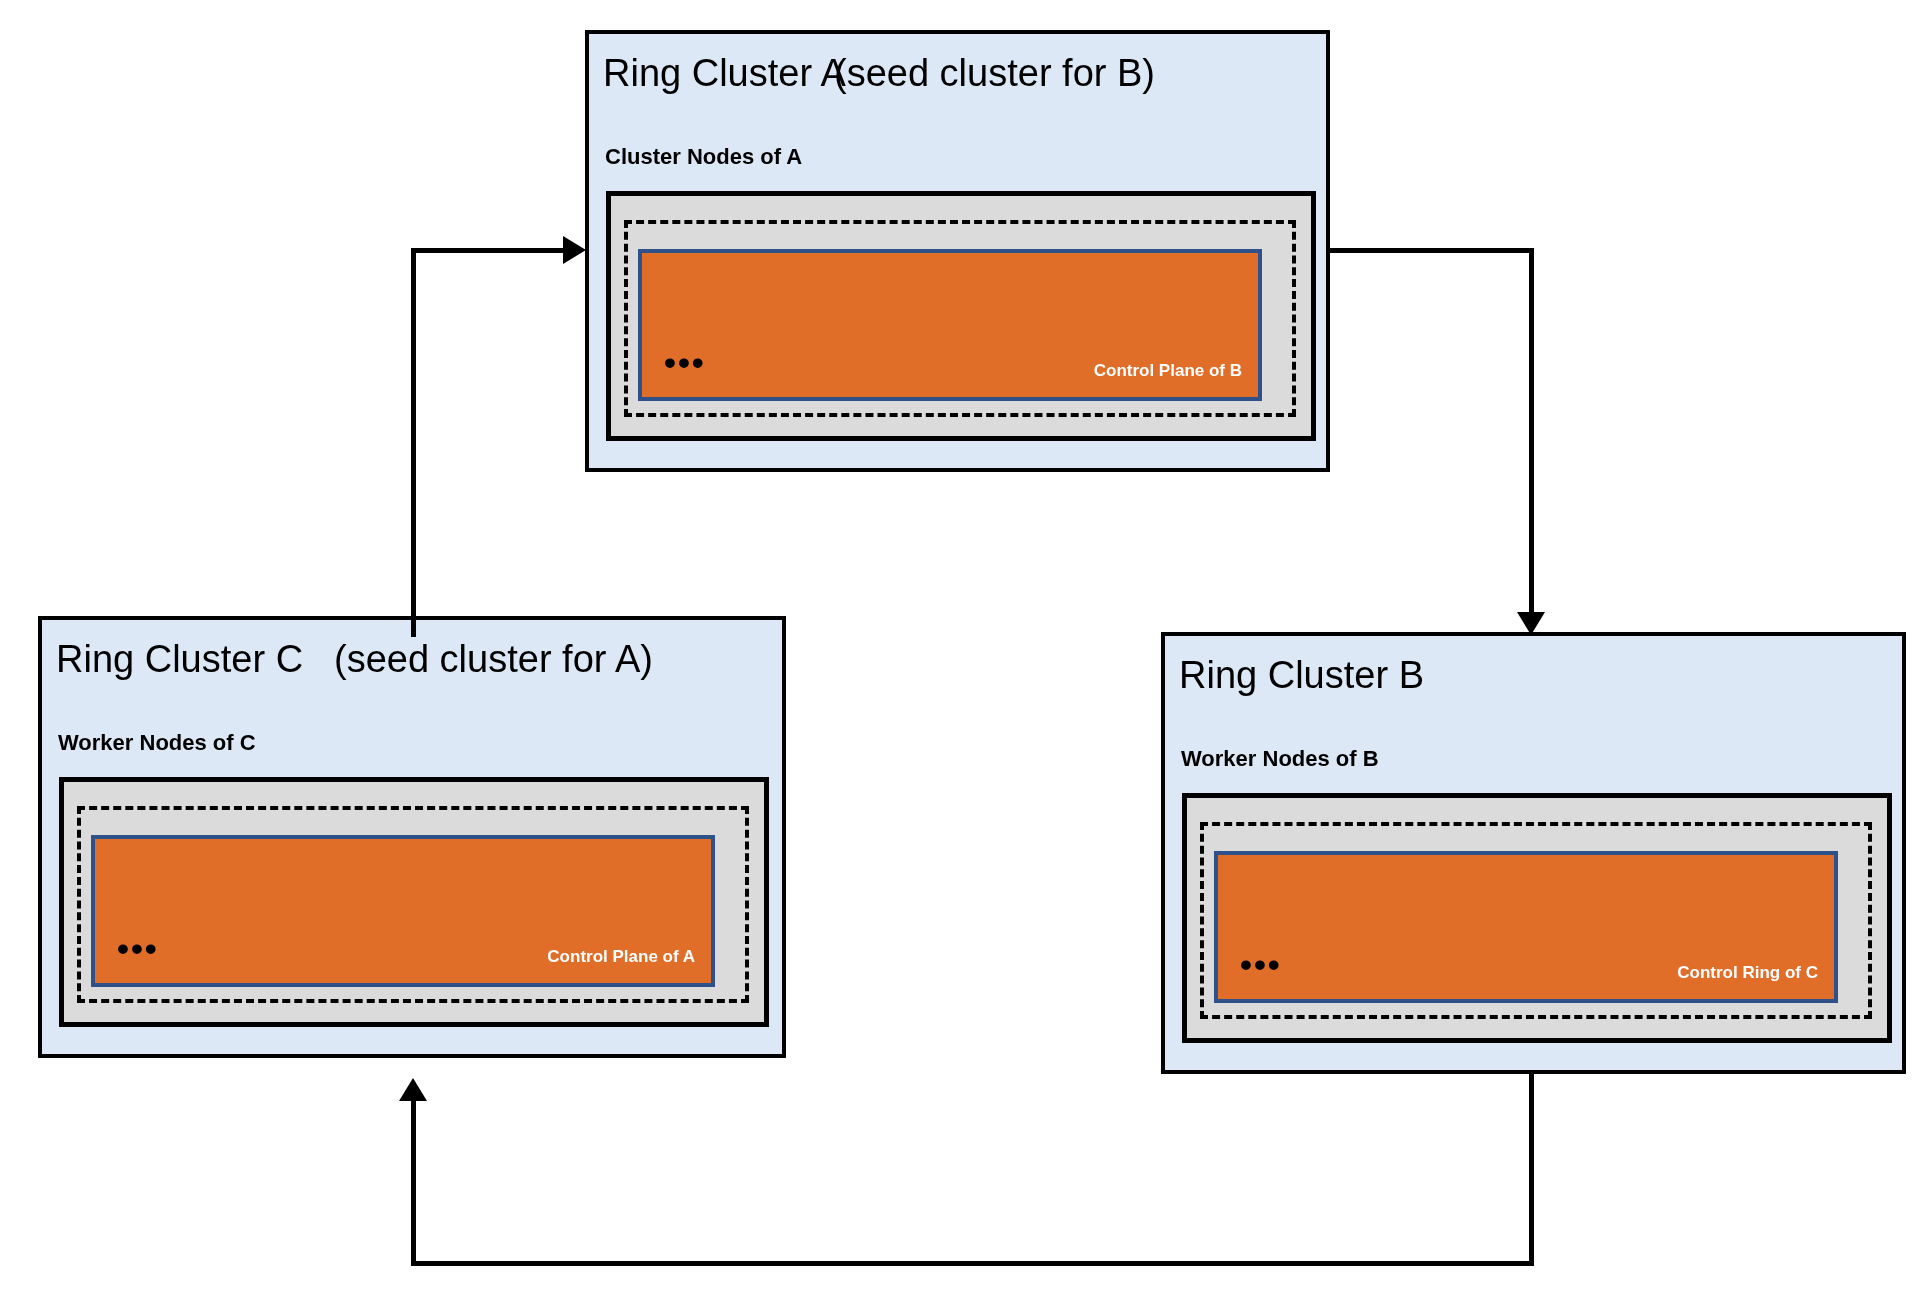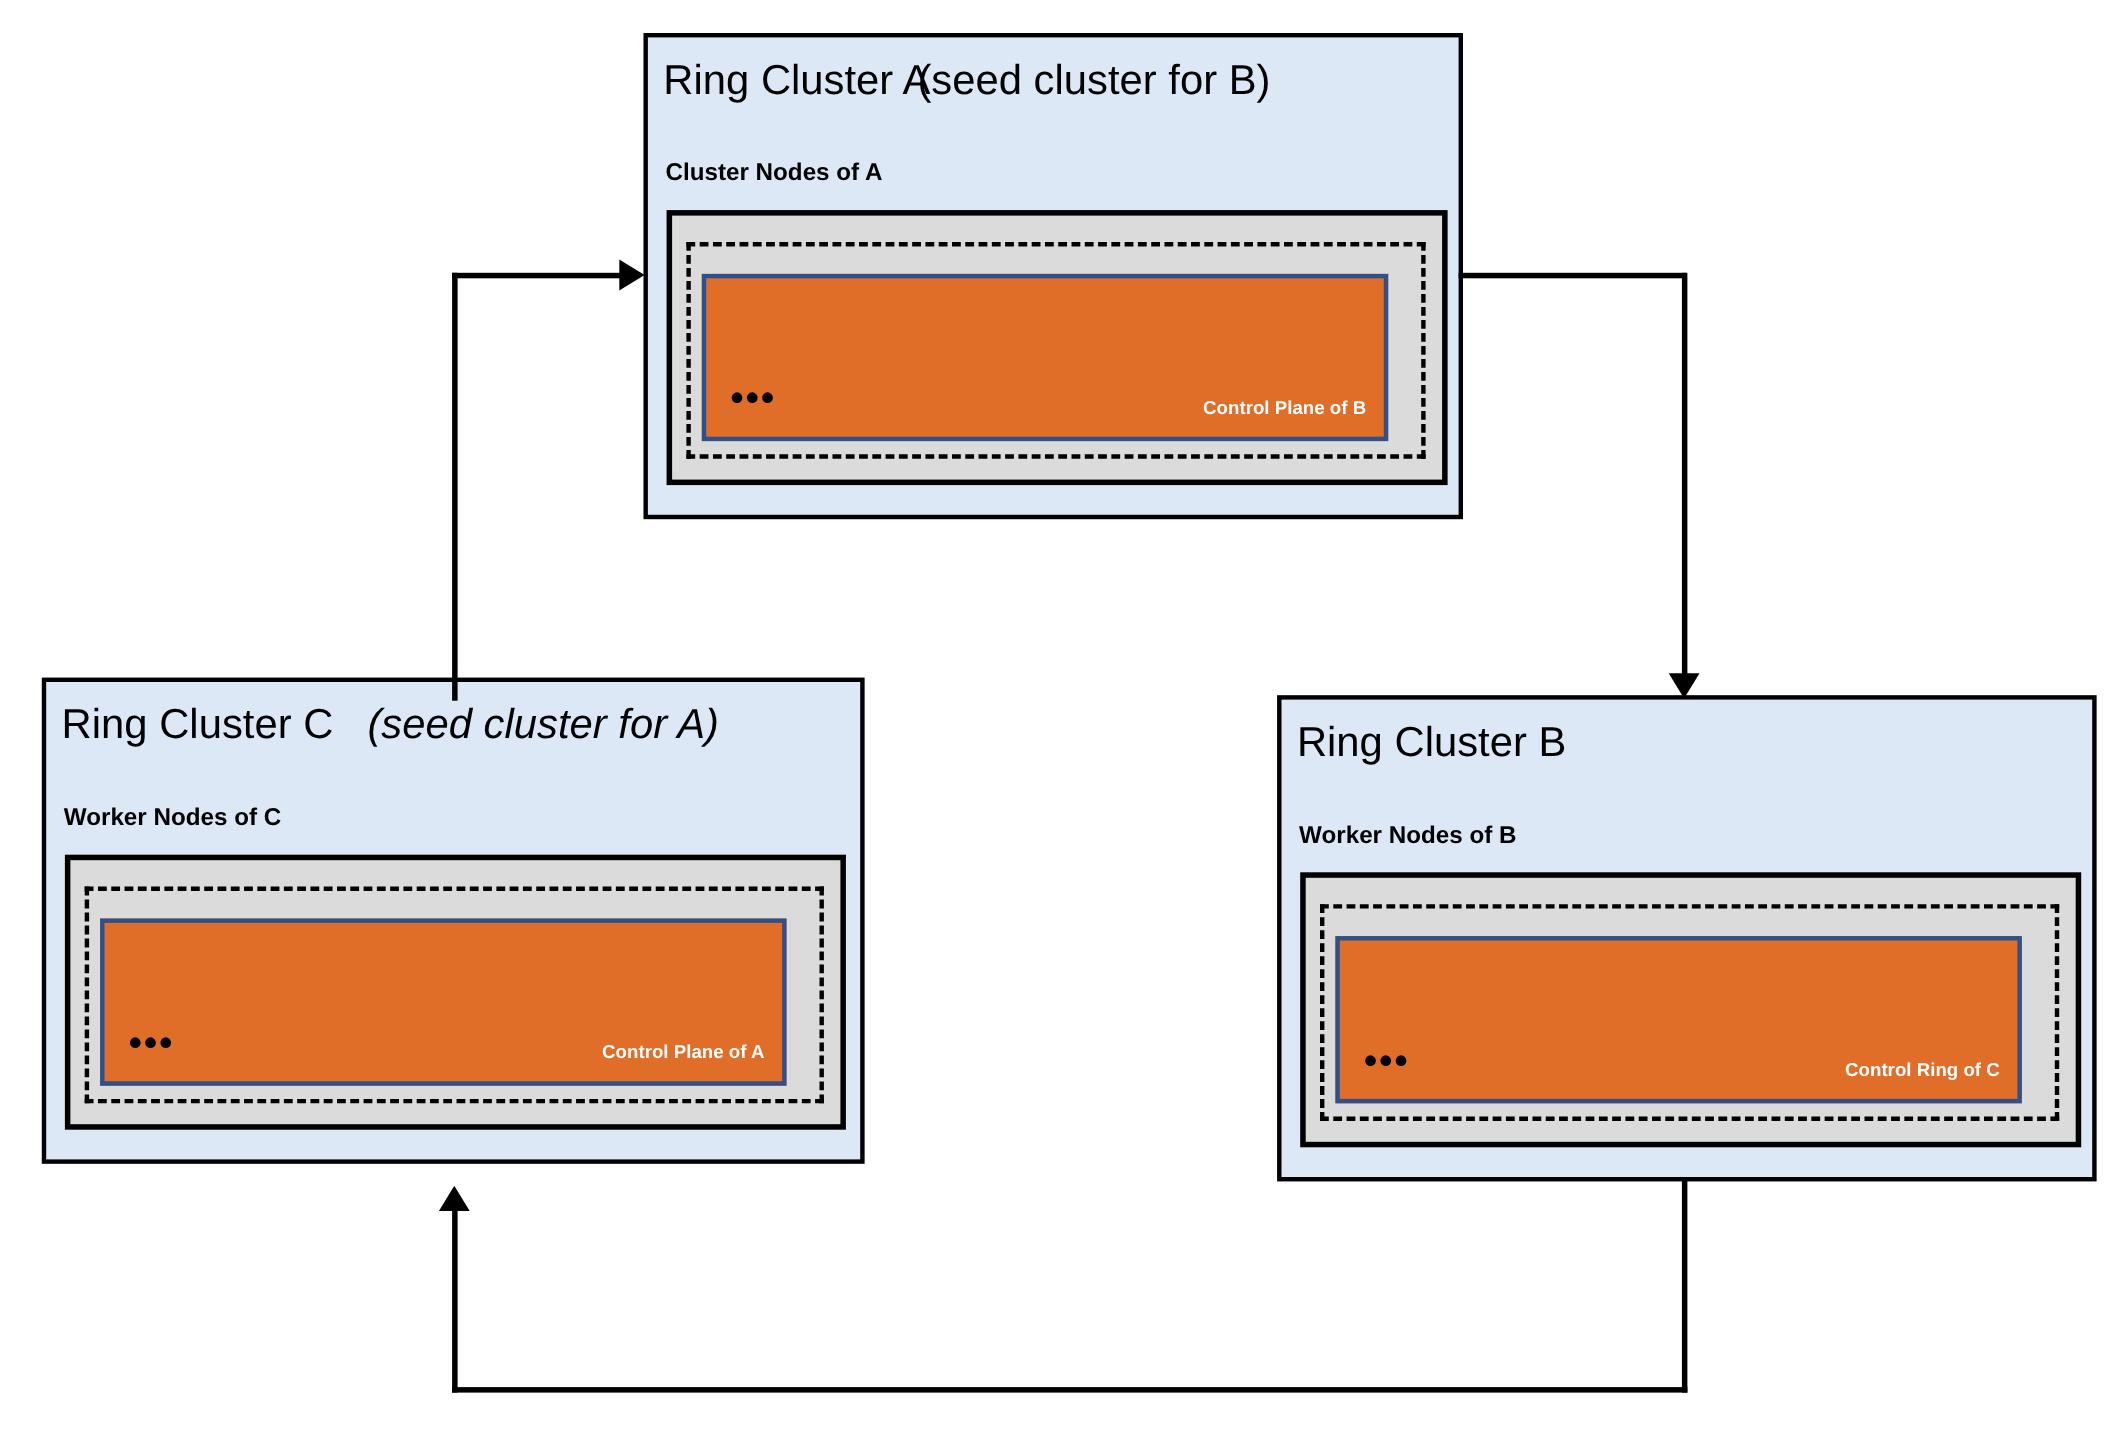--- a/index.html
+++ b/index.html
@@ -33,21 +33,21 @@
     width: 100%;
     height: 50px;
     color: #000;
     font-size: 38px;
     line-height: 50px;
     white-space: nowrap;
   }
   .title .t1 { position: absolute; left: 14px; }
   .title .t2 { position: absolute; }
   .cluster-a .title .t2 { left: 245px; }
-  .cluster-c .title .t2 { left: 292px; font-style: italic; }
+  .cluster-c .title .t2 { left: 292px; }
   .cluster-b .title .t2 { left: 291px; }
 
   .worker {
     position: absolute;
     left: 16px; top: 110px;
     font-size: 22px;
     font-weight: bold;
     color: #000;
     white-space: nowrap;
   }

